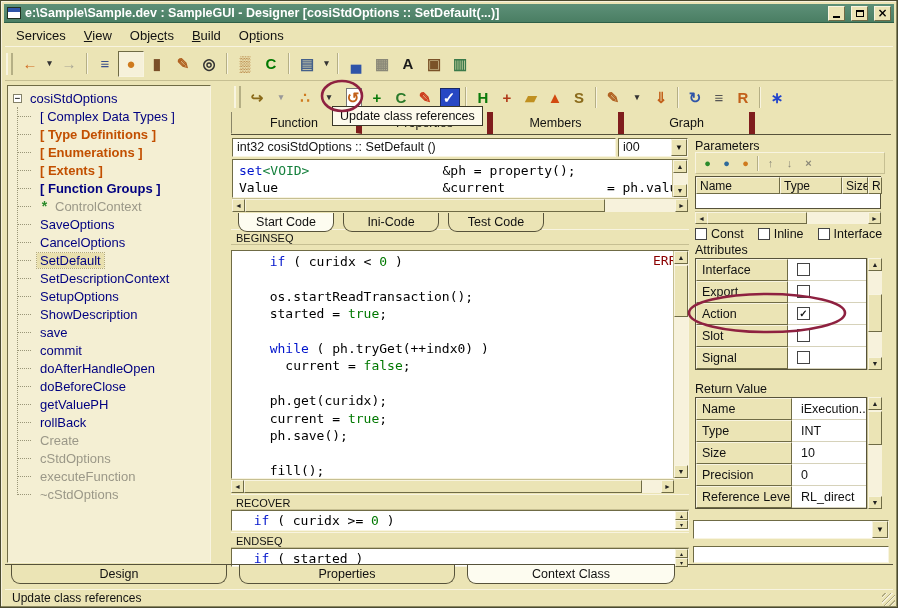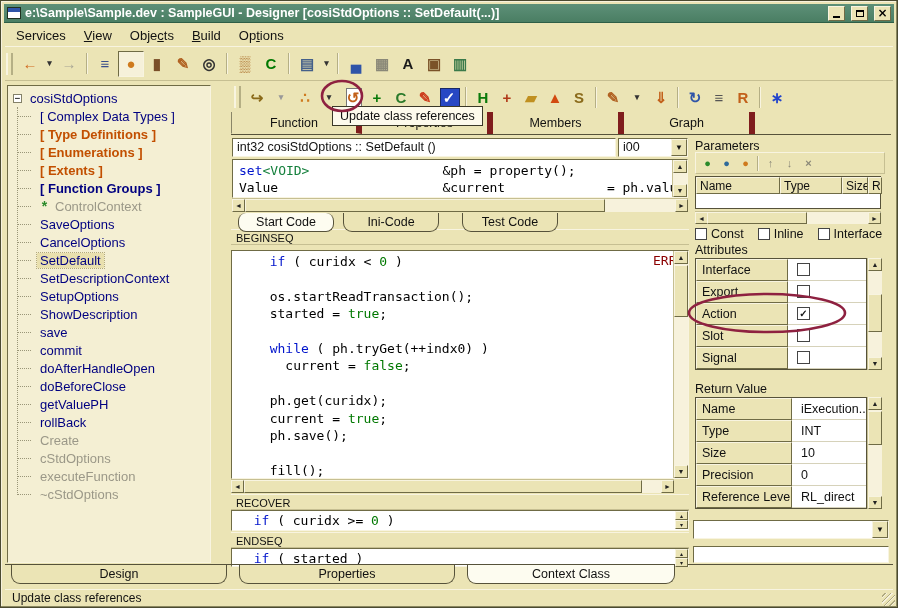--- a/index.html
+++ b/index.html
@@ -413,23 +413,23 @@
     <span class="sbtn" style="top:0">▲</span>
     <span class="sbtn" style="bottom:0">▼</span>
   </div>
   <div class="hsb" style="left:231px;top:197px;width:456px;height:14px">
     <span class="sbtn" style="left:0">◄</span>
     <span class="thumb" style="left:13px;width:360px"></span>
     <span class="sbtn" style="right:0">►</span>
   </div>
 
   <div class="tabs-hang" id="code-tabs">
-      <div class="htab active" style="min-width: 96px; border-radius: 8px;">Start Code</div>
+      <div class="htab active" style="min-width: 96px;">Start Code</div>
       <div class="htab" style="min-width: 96px;">Ini-Code</div>
-      <div class="htab" style="min-width: 96px; margin-left: 14px;">Test Code</div>
+      <div class="htab" style="min-width: 96px;">Test Code</div>
     </div>
 
   <div class="secbar" style="top:228px">BEGINSEQ</div>
   <div class="code-main white-border" id="code-main">
       <div class="cline"><span class="tk-p">  </span><span class="tk-kw">if</span><span class="tk-p"> ( curidx &lt; </span><span class="tk-num">0</span><span class="tk-p"> )</span></div>
       <div class="cline">&nbsp;</div>
       <div class="cline"><span class="tk-p">  os.startReadTransaction();</span></div>
       <div class="cline"><span class="tk-p">  started = </span><span class="tk-num">true</span><span class="tk-p">;</span></div>
       <div class="cline">&nbsp;</div>
       <div class="cline"><span class="tk-p">  </span><span class="tk-kw">while</span><span class="tk-p"> ( ph.tryGet(++indx0) )</span></div>

